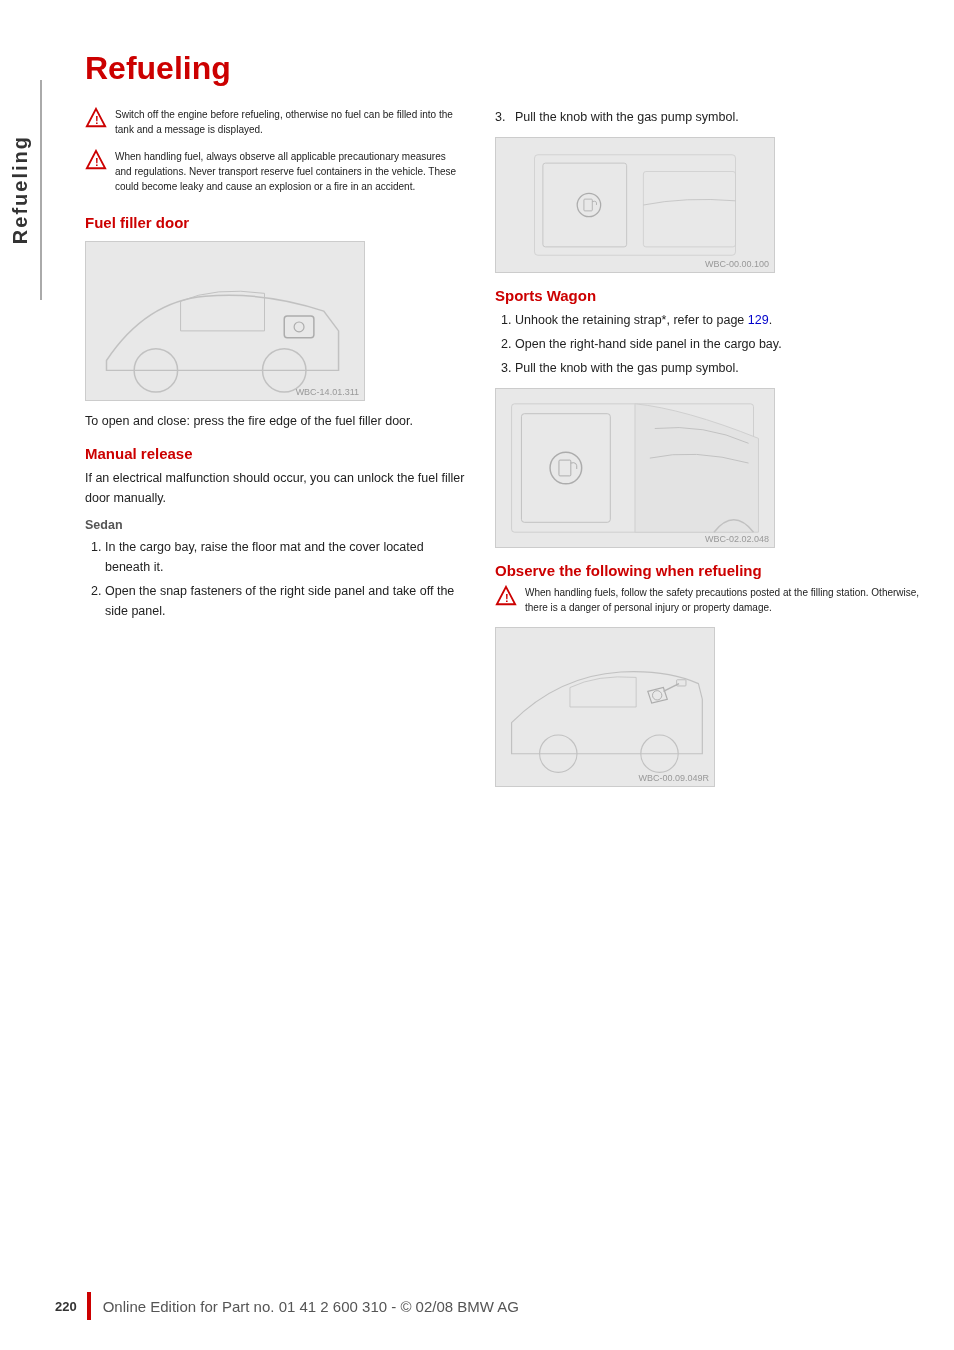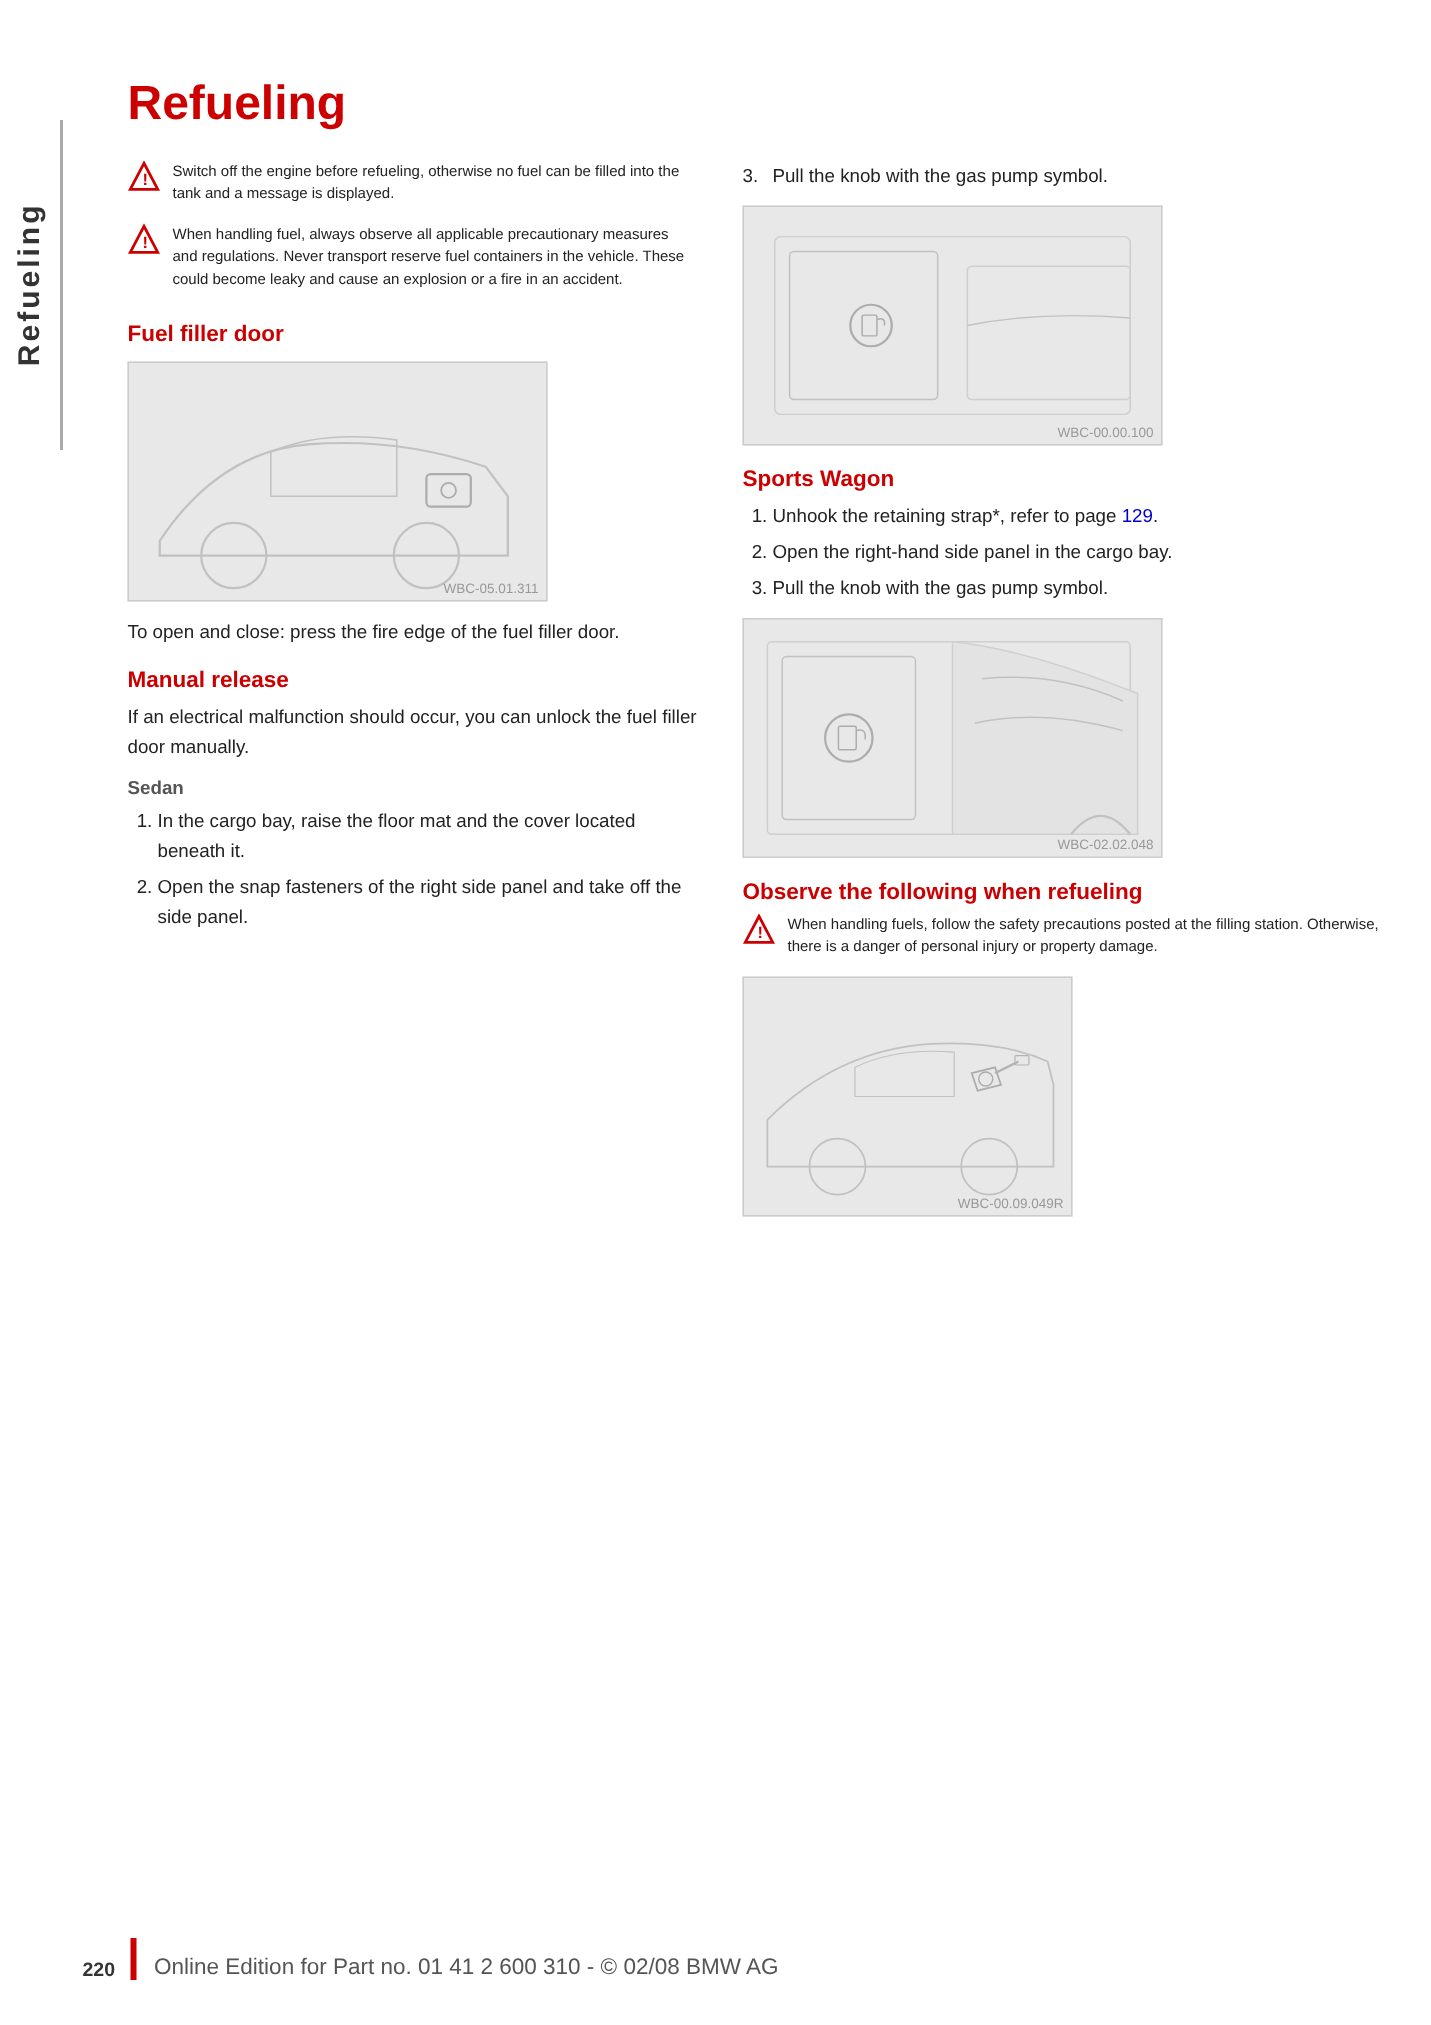--- a/index.html
+++ b/index.html
@@ -162,42 +162,42 @@
 
     
     .fuel-door-img {
       width: 280px;
       height: 160px;
     }
 
     
     .pump-img-top {
       width: 280px;
-      height: 160px;
+      height: 136px;
       align-items: flex-end;
     }
 
     .sports-wagon-img {
       width: 280px;
       height: 160px;
     }
 
     .refueling-obs-img {
       width: 220px;
       height: 160px;
     }
 
     
     .page-footer {
       position: absolute;
       bottom: 30px;
       left: 0;
       width: 100%;
       display: flex;
-      align-items: flex-end;
+      align-items: center;
       gap: 0;
     }
 
     .footer-page-num {
       font-size: 13px;
       font-weight: bold;
       color: #333;
       margin-left: 55px;
       margin-right: 10px;
     }
@@ -275,21 +275,21 @@
 
           <circle cx="70" cy="130" r="22" fill="none" stroke="#888" stroke-width="1.5"></circle>
           <circle cx="200" cy="130" r="22" fill="none" stroke="#888" stroke-width="1.5"></circle>
 
           <rect x="200" y="75" width="30" height="22" rx="3" fill="none" stroke="#555" stroke-width="1.5"></rect>
 
           <circle cx="215" cy="86" r="5" fill="none" stroke="#555" stroke-width="1.2"></circle>
 
           <path d="M95,60 Q130,45 180,52 L180,90 L95,90 Z" fill="none" stroke="#888" stroke-width="1"></path>
         </svg>
-        <div style="position:absolute;bottom:3px;right:5px;font-size:9px;color:#999;">WBC-05.01.311</div>
+        <div style="position:absolute;bottom:3px;right:5px;font-size:9px;color:#999;">WBC-14.01.311</div>
       </div>
 
       <p class="body-text">To open and close: press the fire edge of the fuel filler door.</p>
 
       <div class="subsection-heading">Manual release</div>
       <p class="body-text">If an electrical malfunction should occur, you can unlock the fuel filler door manually.</p>
 
       <div class="subsubsection-heading">Sedan</div>
       <ol class="step-list">
         <li>

